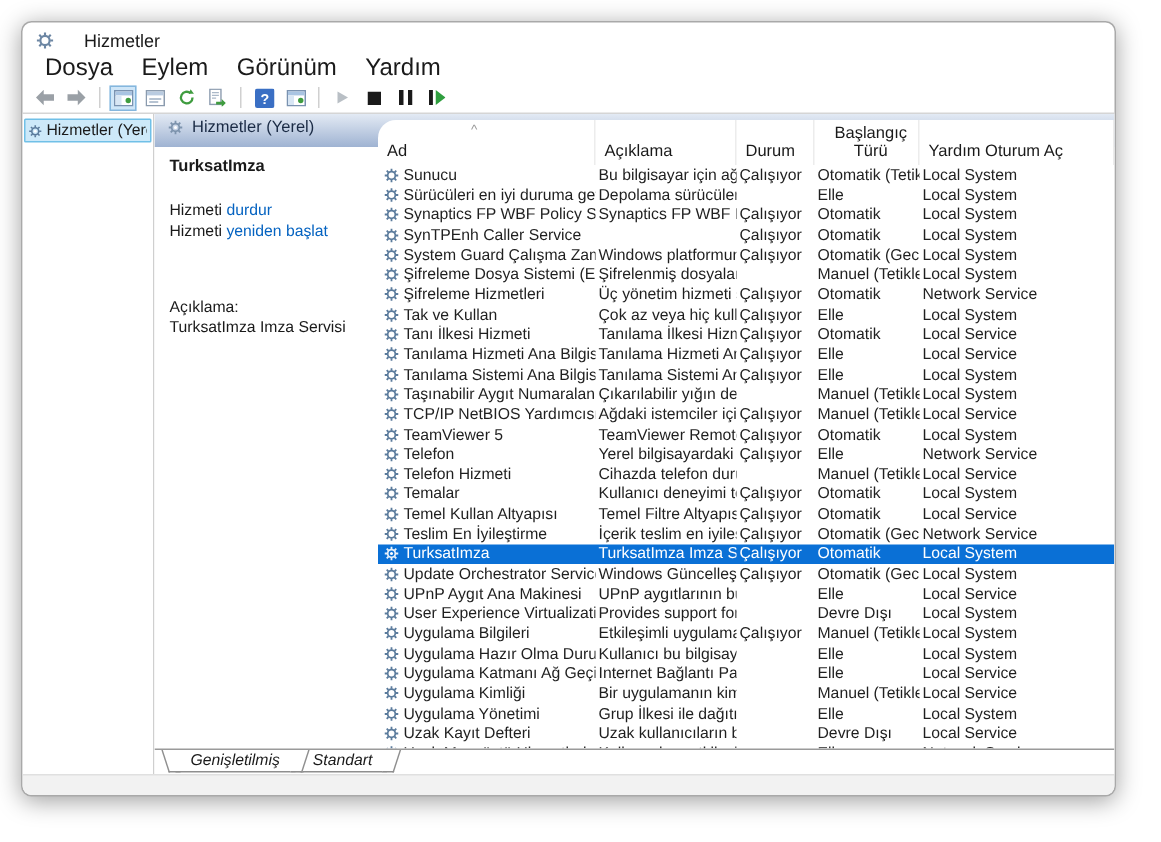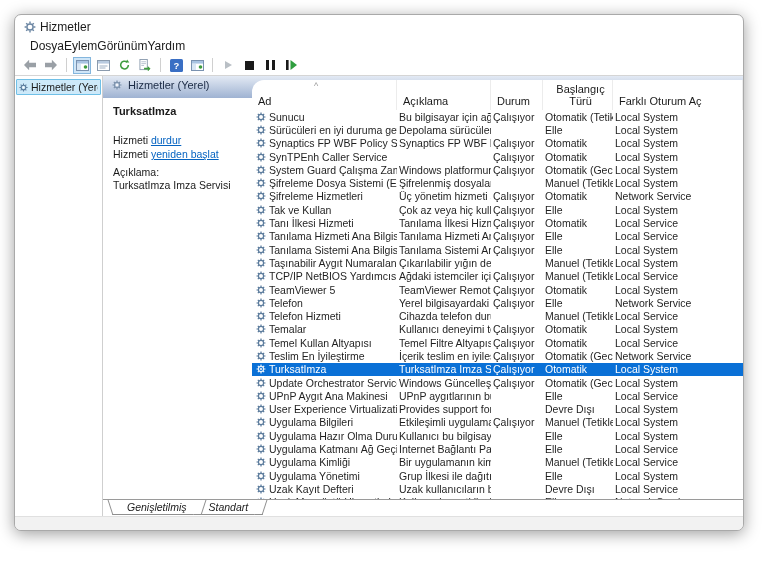--- a/index.html
+++ b/index.html
@@ -3,24 +3,24 @@
 <meta charset="utf-8">
 <style>
   * { margin:0; padding:0; box-sizing:border-box; }
   html,body { width:774px; height:561px; background:#ffffff; overflow:hidden;
               font-family:"Liberation Sans","DejaVu Sans",sans-serif; }
   .window { position:absolute; left:14px; top:14px; width:730px; height:517px;
             background:#fff; border:1px solid #a9a9a9; border-radius:7px;
             box-shadow:0 3px 16px rgba(0,0,0,.38); overflow:hidden; }
 
   
-  .titlebar { height:24px; display:flex; align-items:center; gap:4px; padding-left:9px;
+  .titlebar { height:24px; display:flex; align-items:center; gap:20px; padding-left:9px;
               font-size:12px; color:#1a1a1a; }
-  .menubar { height:16px; display:flex; align-items:flex-start; padding-left:15px;
-             font-size:12px; color:#1a1a1a; }
+  .menubar { height:16px; display:flex; align-items:flex-end; gap:19px; padding-left:15px;
+             font-size:16px; color:#1a1a1a; }
   .menubar span { cursor:default; }
   .toolbar { height:21px; display:flex; align-items:center; gap:3px; padding-left:6px;
              border-bottom:1px solid #d5d5d5; }
   .tbtn { width:18px; height:17px; display:flex; align-items:center; justify-content:center;
           border:1px solid transparent; }
   .tbtn.toggled { background:#cfe6f8; border-color:#84b6dd; }
   .tsep { width:1px; height:14px; background:#d0d0d0; margin:0 3px; }
 
   
   .content { position:absolute; top:61px; bottom:14px; left:0; right:0; display:flex; }
@@ -32,22 +32,22 @@
   .ext-pane { position:relative; flex:1; background:#fff; overflow:hidden; }
   .band { position:absolute; left:0; top:0; right:0; height:22px;
           background:linear-gradient(#e3eaf4,#9fb3d2); }
   .band-label { position:absolute; left:9px; top:3px; display:flex; gap:6px; align-items:center;
                 font-size:11px; color:#1b2b45; }
 
   .info-pane { position:absolute; left:0; top:22px; bottom:17px; width:149px; background:#fff;
                padding:7px 10px; font-size:10.5px; color:#1a1a1a; }
   .svc-title { font-weight:bold; font-size:11px; }
   .svc-links { margin-top:16px; line-height:14px; }
-  .svc-links a { color:#0563c1; text-decoration:underline; cursor:pointer; }
-  .svc-desc { margin-top:5px; line-height:13px; }
+  .svc-links a { color:#0563c1; cursor:pointer; }
+  .svc-desc { margin-top:38px; line-height:13px; }
 
   .list-pane { position:absolute; left:149px; top:4px; right:0; bottom:17px; background:#fff;
                border-top-left-radius:12px; overflow:hidden; }
   .lhead { position:relative; height:30px; display:flex; font-size:11px; color:#1a1a1a; }
   .lhead .hc { display:flex; align-items:flex-end; padding:0 0 3px 6px;
                border-right:1px solid #ececec; cursor:default;text-align:center; }
   .sort-caret { position:absolute; left:62px; top:1px; font-size:9px; color:#9a9a9a; }
 
   .rows { position:absolute; top:30px; left:0; right:0; }
   .row { display:flex; align-items:center; height:13.3px; font-size:10.5px; color:#1f1f1f;
@@ -227,21 +227,21 @@
         </div>
       </div>
 
       <div class="list-pane">
         <div class="lhead">
           <span class="sort-caret">^</span>
           <div class="hc h-name">Ad</div>
           <div class="hc h-desc">Açıklama</div>
           <div class="hc h-stat">Durum</div>
           <div class="hc h-start">Başlangıç Türü</div>
-          <div class="hc h-logon">Farklı Oturum Aç</div>
+          <div class="hc h-logon">Yardım Oturum Aç</div>
         </div>
         <div class="rows">
             <div class="row">
     <div class="c-name">
       <svg class="gear">
                   <use href="#gear"></use>
                 </svg>
       <span>Sunucu</span>
     </div>
     <div class="c-desc">Bu bilgisayar için ağ üzer...</div>

